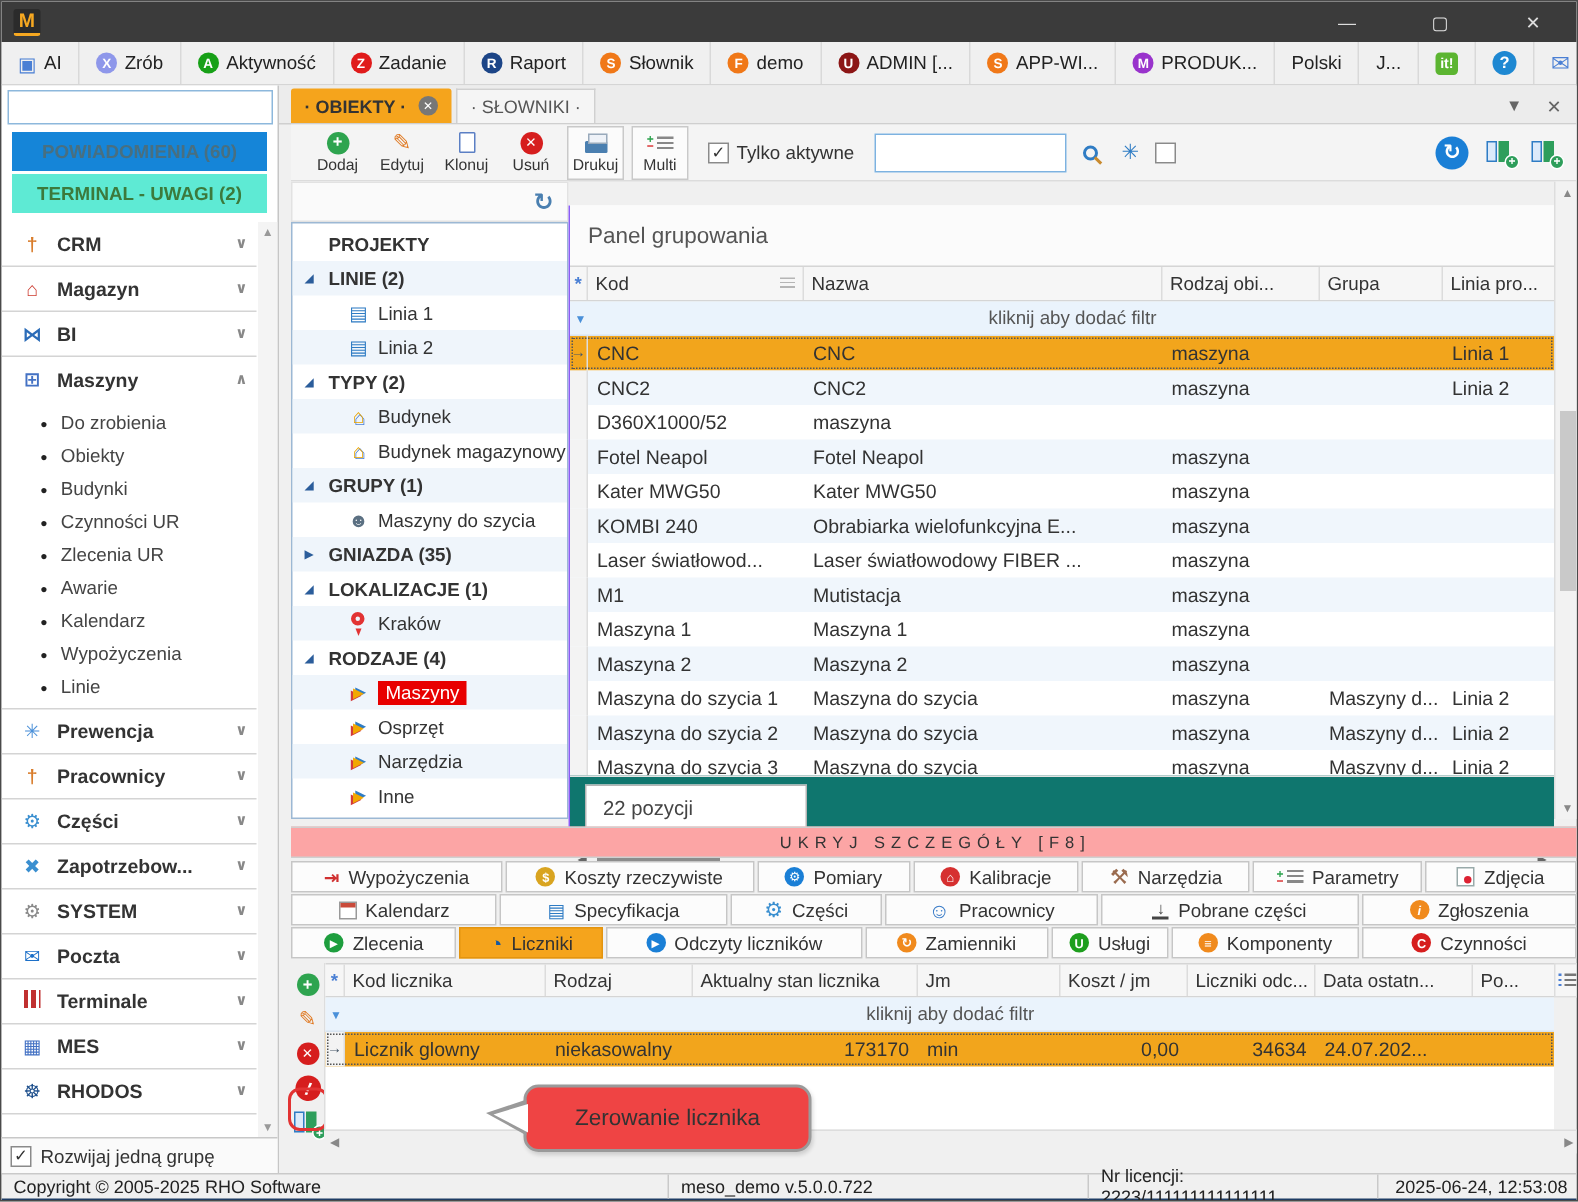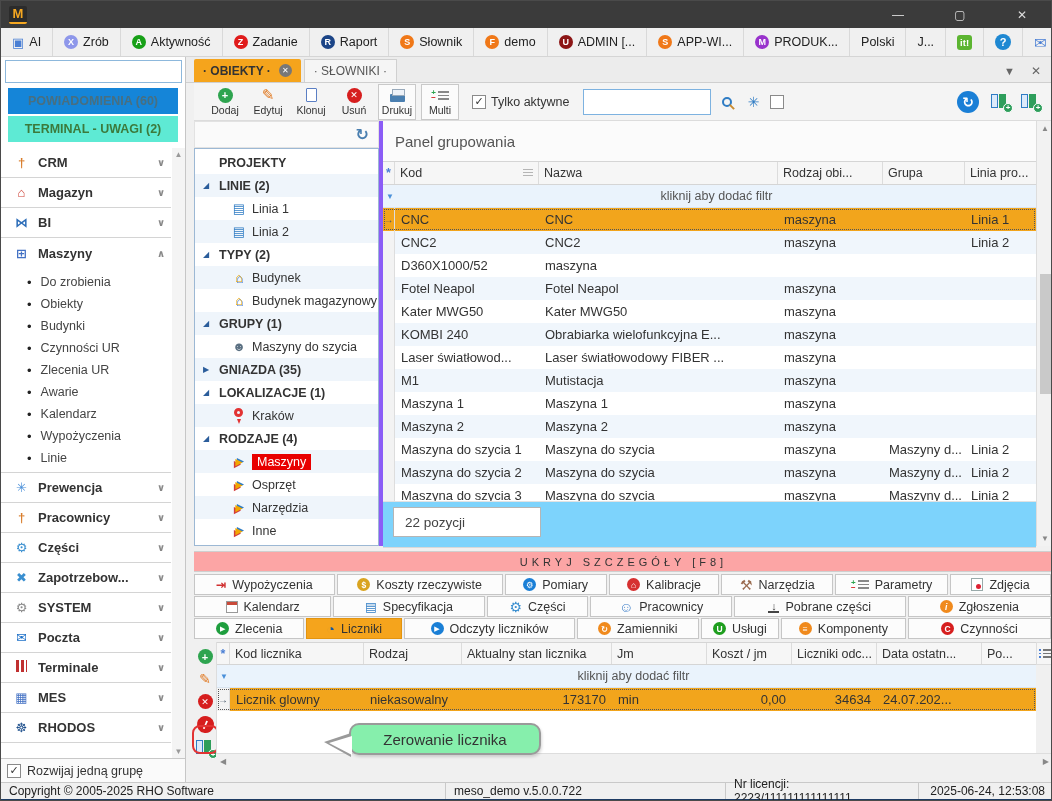--- a/index.html
+++ b/index.html
@@ -78,38 +78,38 @@
   .tnode.child{padding-left:36px}
   .ticon{width:16px;text-align:center;flex:none;font-size:13px}
   .tnode.sel .lbl{background:#e80000;color:#fff;padding:1px 5px}
   .line-ic{color:#2f7cc4}
   .bud-ic{color:#e8a400;font-weight:bold;text-shadow:1px 1px 0 #4a7fd4}
   .person-ic{color:#5b7082}
   .pin{position:relative;width:9px;height:9px;border:3px solid #e23333;border-radius:50%;display:inline-block;margin:0 4px 6px 3px;flex:none}
   .pin::after{content:"";position:absolute;left:0px;top:8px;border-left:2px solid transparent;border-right:2px solid transparent;border-top:5px solid #e23333}
   .arrow-ic{color:#f2a800;font-size:12px;text-shadow:-1.5px 1.5px 0 #d23b3b,1.5px -1px 0 #2f7cc4}
   
-  .gridwrap{position:absolute;left:193px;top:64px;width:657px;height:425px;background:#fff;border-left:4px solid #8b5cf6}
+  .gridwrap{position:absolute;left:193px;top:80px;width:657px;height:425px;background:#fff;border-left:1px solid #8b5cf6}
   .panel-hint{height:40px;display:flex;align-items:center;padding-left:12px;color:#555;font-size:15px;background:#fbfbfb}
   .ghead,.trow{display:grid;grid-template-columns:12px 144px 239px 105px 82px 1fr}
   .ghead{height:24px;background:#f6f6f6;border-top:1px solid #d5d5d5;border-bottom:1px solid #d5d5d5}
   .hc{border-right:1px solid #dcdcdc;display:flex;align-items:center;padding:0 5px;font-size:12.5px;color:#333;overflow:hidden;white-space:nowrap}
   .corner{color:#4a7fd4;font-weight:bold;justify-content:center;padding:0}
   .sort-ic{width:10px;height:8px;margin-left:auto;background:repeating-linear-gradient(to bottom,#b5b5b5 0 1px,transparent 1px 3px)}
   .filterrow{display:flex;height:23px;background:#eaf3fc;border-bottom:1px solid #d8e4f0;align-items:center;color:#555}
   .funnel{color:#4a90d9;font-size:8px;width:14px;text-align:center}
   .ftext{flex:1;text-align:center;font-size:12.5px}
   .gbody{height:293px;overflow:hidden;background:#fff}
   .trow{height:23px;align-items:center;font-size:13px}
   .trow.alt{background:#f0f6fc}
   .trow.sel{background:#f2a51c;outline:1px dotted #555;outline-offset:-2px}
   .rh{height:100%;background:#f3f3f3;border-right:1px solid #ddd;color:#456;display:flex;align-items:center;justify-content:center;font-size:10px}
   .trow.sel .rh{background:#f2a51c}
   .cell{padding:0 6px;white-space:nowrap;overflow:hidden}
-  .grid-foot{height:46px;background:#7dd3fc;border-top:1px solid #e2e2e2;position:relative}
+  .grid-foot{height:46px;background:#0f766e;border-top:1px solid #e2e2e2;position:relative}
   .count-box{position:absolute;left:10px;top:5px;width:148px;height:30px;border:1px solid #b5b5b5;background:#fff;display:flex;align-items:center;padding-left:11px;font-size:13.5px;color:#444}
   .hscroll{height:17px;background:#f0f0f0;border-top:1px solid #d8d8d8;display:flex;align-items:center}
   .hsa{width:16px;text-align:center;color:#666;font-size:8px}
   .hst{width:82px;height:11px;background:#8c8c8c;margin-left:2px}
   .vscroll{position:absolute;right:0;top:64px;width:17px;height:425px;background:#f2f2f2;border-left:1px solid #ddd;display:flex;flex-direction:column;align-items:center;justify-content:space-between;padding:3px 0;color:#888;font-size:8px}
   .vst{width:11px;height:120px;background:#c9c9c9}
   
   .ukryj{position:absolute;left:8px;top:494px;right:0;height:21px;background:#fca5a5;border-top:1px solid #cfcfcf;border-bottom:1px solid #cfcfcf;display:flex;align-items:center;justify-content:center;font-size:11px;letter-spacing:4px;color:#333}
   .dtabs{position:absolute;left:8px;top:517px;right:2px;display:flex;flex-direction:column;gap:1px}
   .dtr{display:flex;gap:2px}
@@ -129,21 +129,21 @@
   .ring{position:absolute;left:6px;top:668px;width:27px;height:29px;border:2px solid #e23333;border-radius:8px}
   .bgridwrap{position:absolute;left:30px;top:585px;width:820px;height:111px;background:#fff;border-left:1px solid #ddd}
   .bhead,.brow{display:grid;grid-template-columns:13px 134px 98px 150px 95px 85px 85px 105px 1fr}
   .bhead{height:23px;background:#f6f6f6;border-top:1px solid #d5d5d5;border-bottom:1px solid #d5d5d5}
   .brow{height:23px;align-items:center;font-size:13px}
   .brow.sel{background:#f2a51c;outline:1px dotted #555;outline-offset:-2px}
   .num{text-align:right;justify-self:stretch}
   .chooser{position:absolute;right:0;top:585px;width:17px;height:23px;background:#f6f6f6;border:1px solid #ddd;display:flex;align-items:center;justify-content:center}
   .chooser .hl{width:12px;height:10px;background:repeating-linear-gradient(to bottom,#4a7fd4 0 1.5px,transparent 1.5px 3.5px) left/2px 100% no-repeat,repeating-linear-gradient(to bottom,#777 0 1.5px,transparent 1.5px 3.5px) right/8px 100% no-repeat}
   .bscroll{position:absolute;left:30px;right:0;top:696px;height:16px;background:#f0f0f0;border-top:1px solid #ddd;display:flex;align-items:center;justify-content:space-between;color:#888;font-size:8px;padding:0 4px}
-  .callout{position:absolute;left:163px;top:666px;width:192px;height:32px;background:#86efac;border:2px solid #9a9a9a;border-radius:10px;display:flex;align-items:center;justify-content:center;font-size:15px;color:#333;box-shadow:1px 2px 3px rgba(0,0,0,.15)}
+  .callout{position:absolute;left:163px;top:666px;width:192px;height:45px;background:#ef4444;border:2px solid #9a9a9a;border-radius:10px;display:flex;align-items:center;justify-content:center;font-size:15px;color:#333;box-shadow:1px 2px 3px rgba(0,0,0,.15)}
   .callout::before{content:"";position:absolute;left:-27px;top:8px;border-top:9px solid transparent;border-bottom:15px solid transparent;border-right:27px solid #9a9a9a}
   .callout::after{content:"";position:absolute;left:-22px;top:11px;border-top:7px solid transparent;border-bottom:12px solid transparent;border-right:23px solid #fff}
   
   .statusbar{position:absolute;left:0;top:781px;width:1052px;height:20px;background:#f0f0f0;border-top:1px solid #c9c9c9;border-bottom:3px solid #1e3c64;display:flex;align-items:center;font-size:12px;color:#222}
   .seg{height:100%;display:flex;align-items:center;padding:0 8px;border-right:1px solid #c9c9c9}
   .s1{width:445px}.s2{width:280px}.s3{width:193px}.s4{flex:1;border-right:none;justify-content:flex-end}
 </style>
 </head>
 <body>
 

